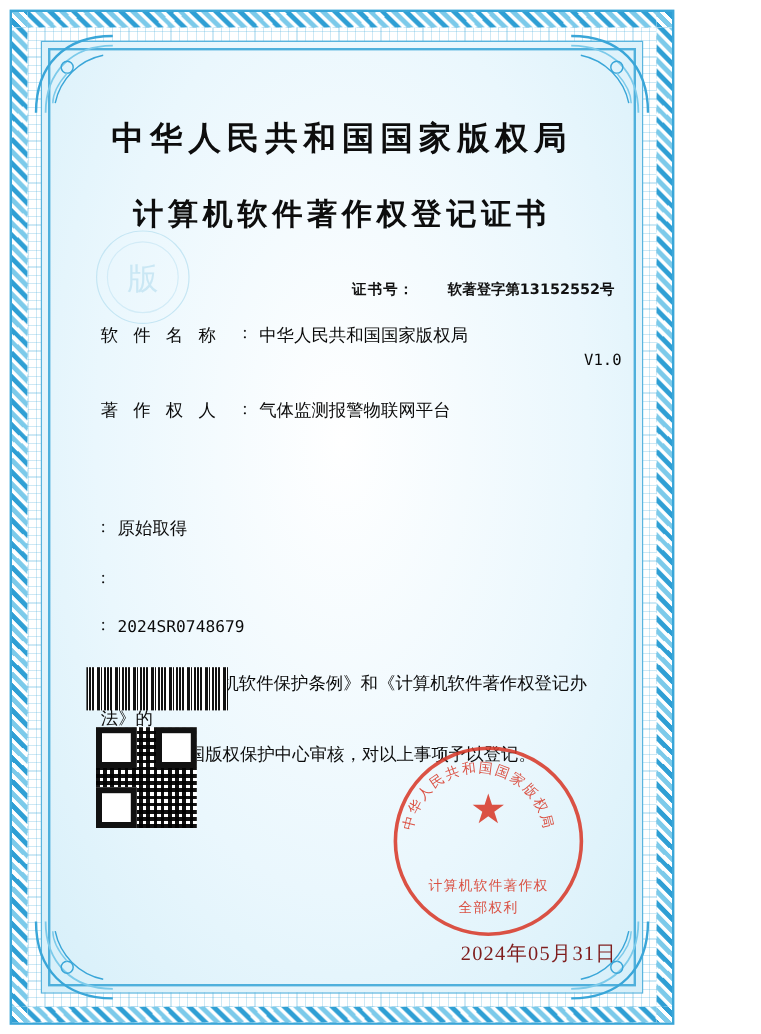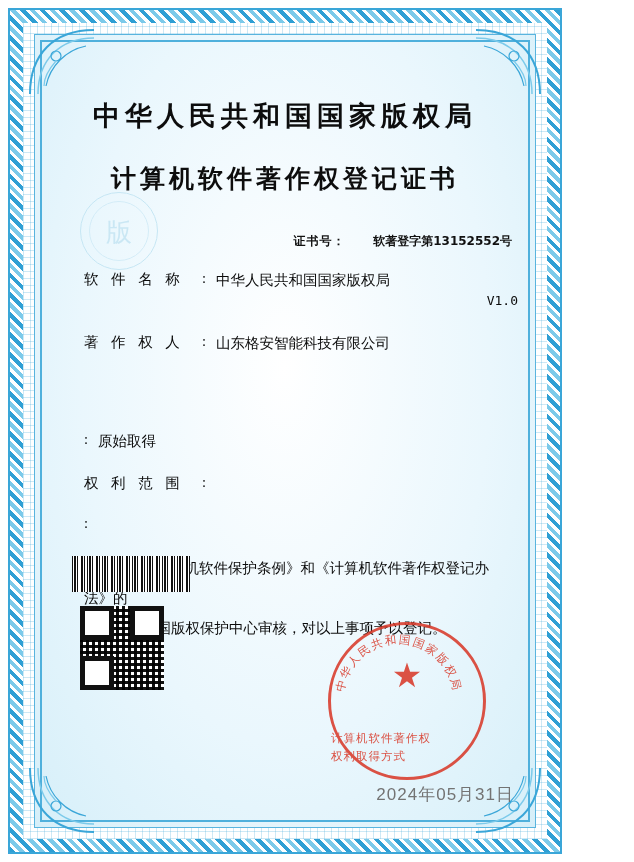--- a/index.html
+++ b/index.html
@@ -272,35 +272,35 @@
   }
   .seal-arc text {
     fill: #d93b2b;
     font-size: 13px;
     font-family: "DejaVu Serif", serif;
     letter-spacing: 2px;
   }
   .seal-line {
     position: absolute;
     left: 0; right: 0;
-    text-align: left;
+    text-align: center;
     font-size: 11.5px;
     font-family: "DejaVu Serif", serif;
     letter-spacing: 1px;
   }
   .seal-line.l2 { top: 106px; }
   .seal-line.l3 { top: 124px; }
 
   .issue-date {
     position: absolute;
     right: 56px;
     bottom: 56px;
     font-size: 17px;
-    color: #737373;
-    font-family: Liberation Sans, sans-serif;
+    color: #7f1d1d;
+    font-family: Liberation Serif, serif;
     letter-spacing: 1px;
   }
 </style>
 </head>
 <body>
 
 <div class="page">
 
   <div class="border-outer"></div>
   <div class="border-band"></div>
@@ -359,37 +359,37 @@
         <div class="field-colon">:</div>
         <div class="field-value">
           <span>中华人民共和国国家版权局</span>
           <span class="sub">V1.0</span>
         </div>
       </div>
 
       <div class="field-row">
         <div class="field-label">著 作 权 人</div>
         <div class="field-colon">:</div>
-        <div class="field-value">山东格安智能科技有限公司</div>
+        <div class="field-value">气体监测报警物联网平台</div>
       </div>
 
       <div class="gap-block"></div>
 
       <div class="field-row">
         <div class="field-colon">:</div>
         <div class="field-value">原始取得</div>
       </div>
 
       <div class="field-row">
-        <div class="field-label">权 利 范 围</div>
         <div class="field-colon">:</div>
       </div>
 
       <div class="field-row">
         <div class="field-colon">:</div>
+        <div class="field-value mono">2024SR0748679</div>
       </div>
 
     </div>
 
     <div class="statement">
       <p class="indent">根据《计算机软件保护条例》和《计算机软件著作权登记办法》的</p>
       <p>规定，经中国版权保护中心审核，对以上事项予以登记。</p>
     </div>
 
   </div>
@@ -405,18 +405,18 @@
     <svg class="seal-arc" viewBox="0 0 152 90">
       <defs>
         <path id="arcpath" d="M 14 74 A 62 62 0 0 1 138 74" fill="none"></path>
       </defs>
       <text>
         <textPath href="#arcpath" startOffset="50%" text-anchor="middle">中华人民共和国国家版权局</textPath>
       </text>
     </svg>
     <div class="seal-star">★</div>
     <div class="seal-line l2">计算机软件著作权</div>
-    <div class="seal-line l3">权利取得方式</div>
+    <div class="seal-line l3">全部权利</div>
   </div>
 
   <div class="issue-date">2024年05月31日</div>
 
 </div>
 
 </body></html>

